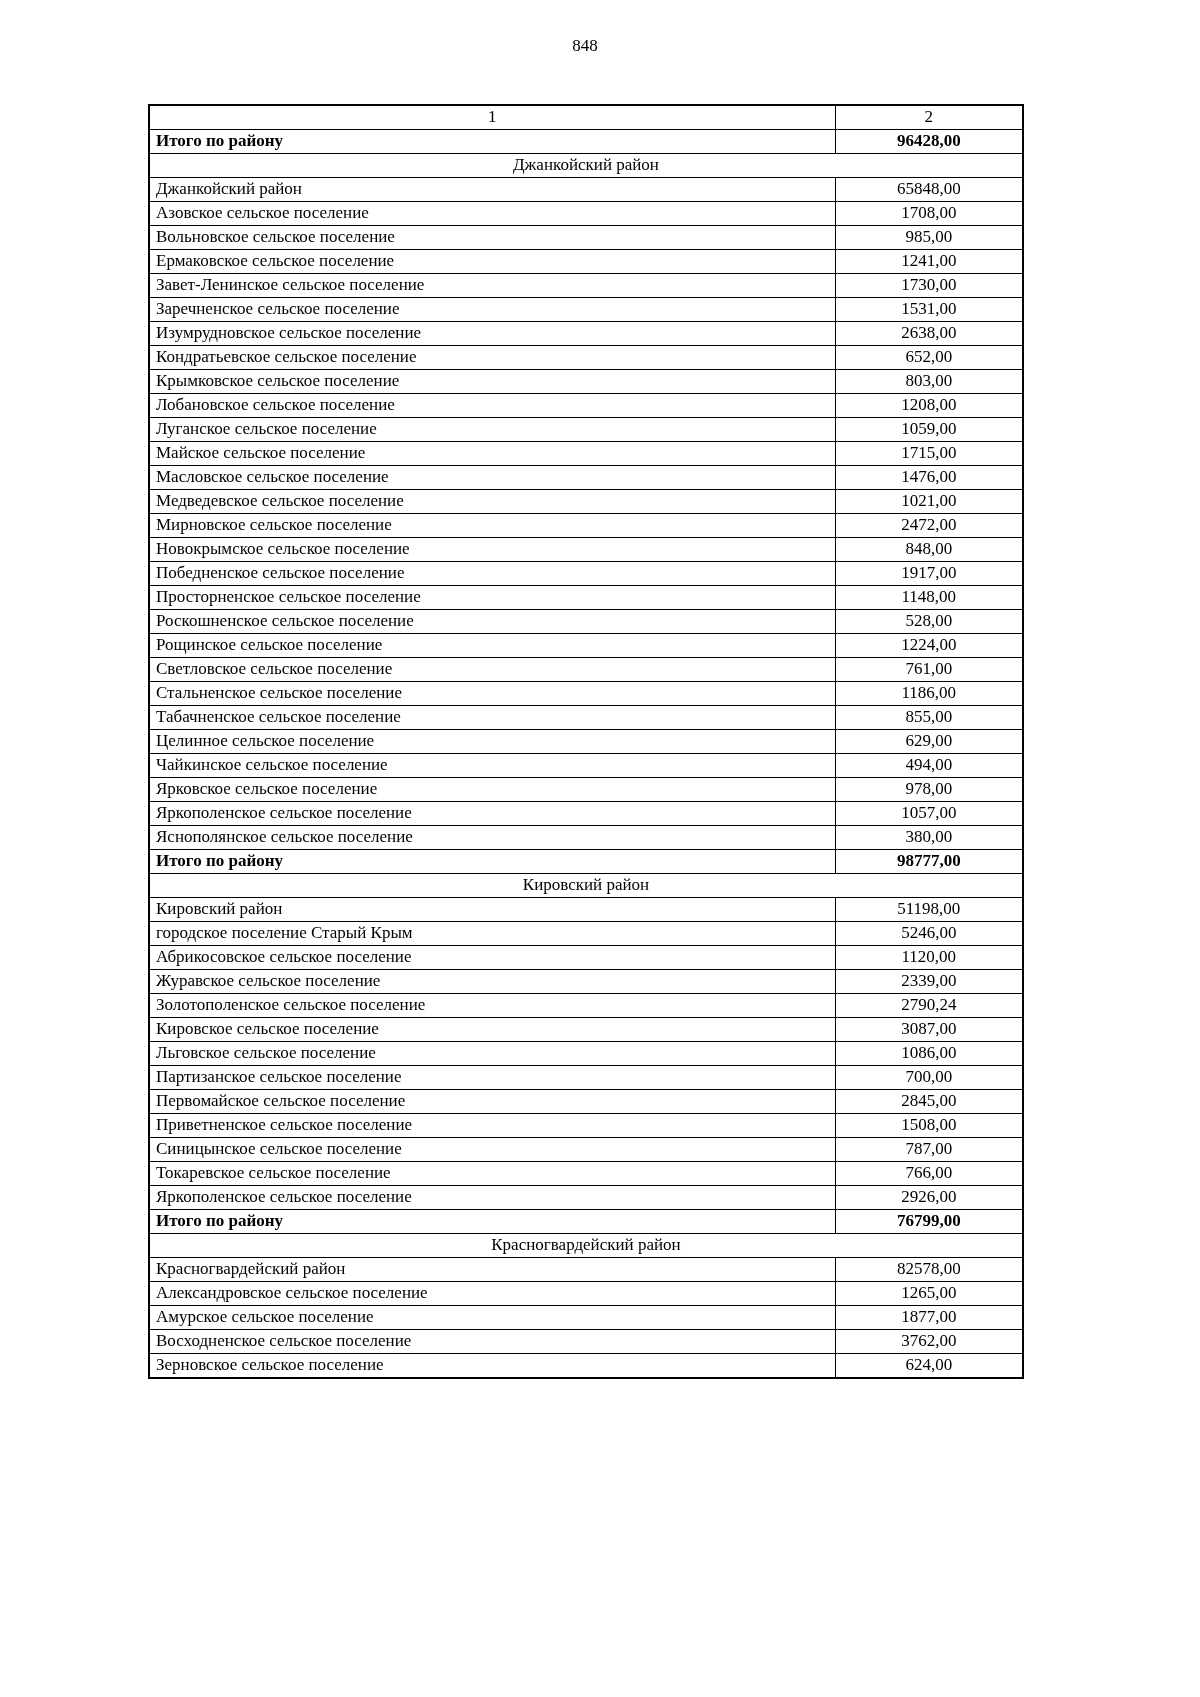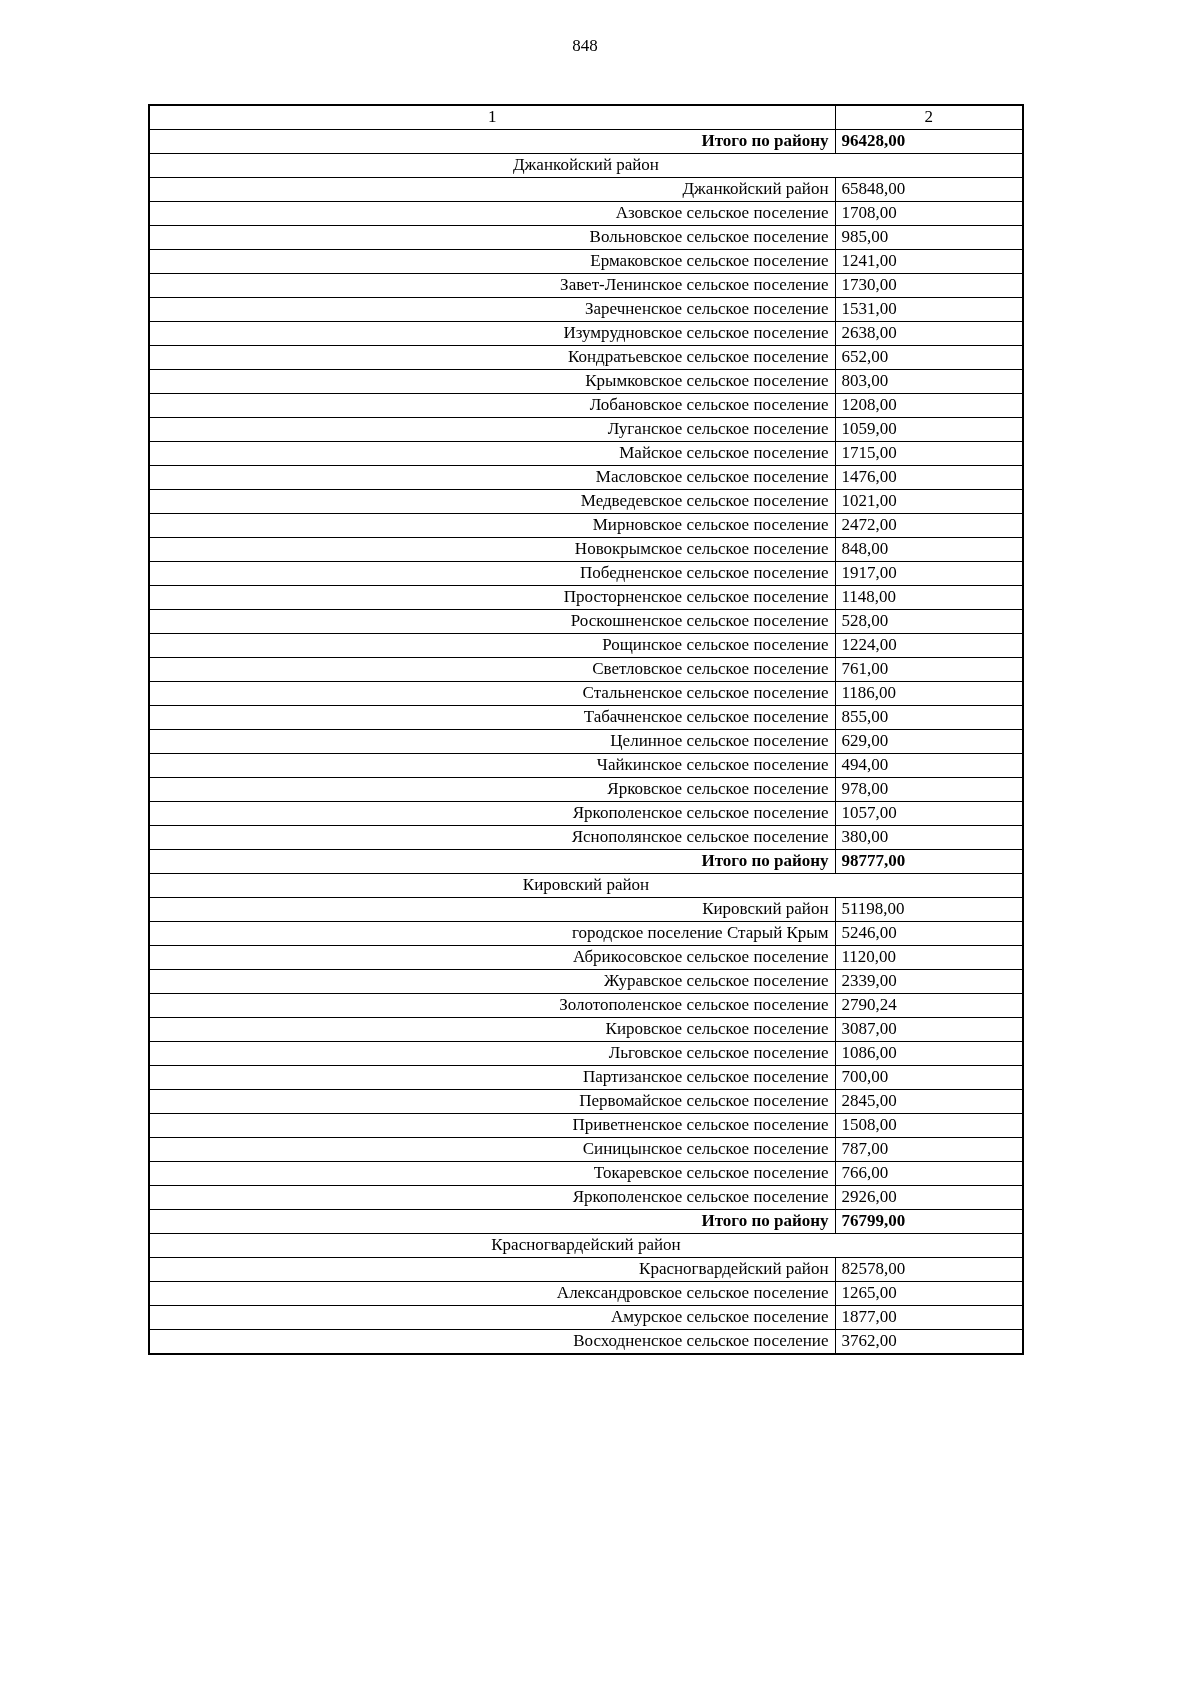--- a/index.html
+++ b/index.html
@@ -40,22 +40,22 @@
     height: 23px;
     line-height: 1.2;
     font-weight: normal;
     overflow: hidden;
     white-space: nowrap;
   }
   th.colnum {
     text-align: center;
     font-weight: normal;
   }
-  td.label { text-align: right; }
-  td.value { text-align: left; margin-top: 24px; }
+  td.label { text-align: left; }
+  td.value { text-align: center; margin-top: 24px; }
   td.section {
     text-align: center;
   }
   .bold { font-weight: bold; }
 </style>
 </head>
 <body>
 
 <div class="page-number">848</div>
 
@@ -265,14 +265,18 @@
         <td class="value">1265,00</td>
       </tr>
       <tr>
         <td class="label">Амурское сельское поселение</td>
         <td class="value">1877,00</td>
       </tr>
       <tr>
         <td class="label">Восходненское сельское поселение</td>
         <td class="value">3762,00</td>
       </tr>
+      <tr>
+        <td class="label">Зерновское сельское поселение</td>
+        <td class="value">624,00</td>
+      </tr>
     </tbody>
 </table>
 
 </body></html>

